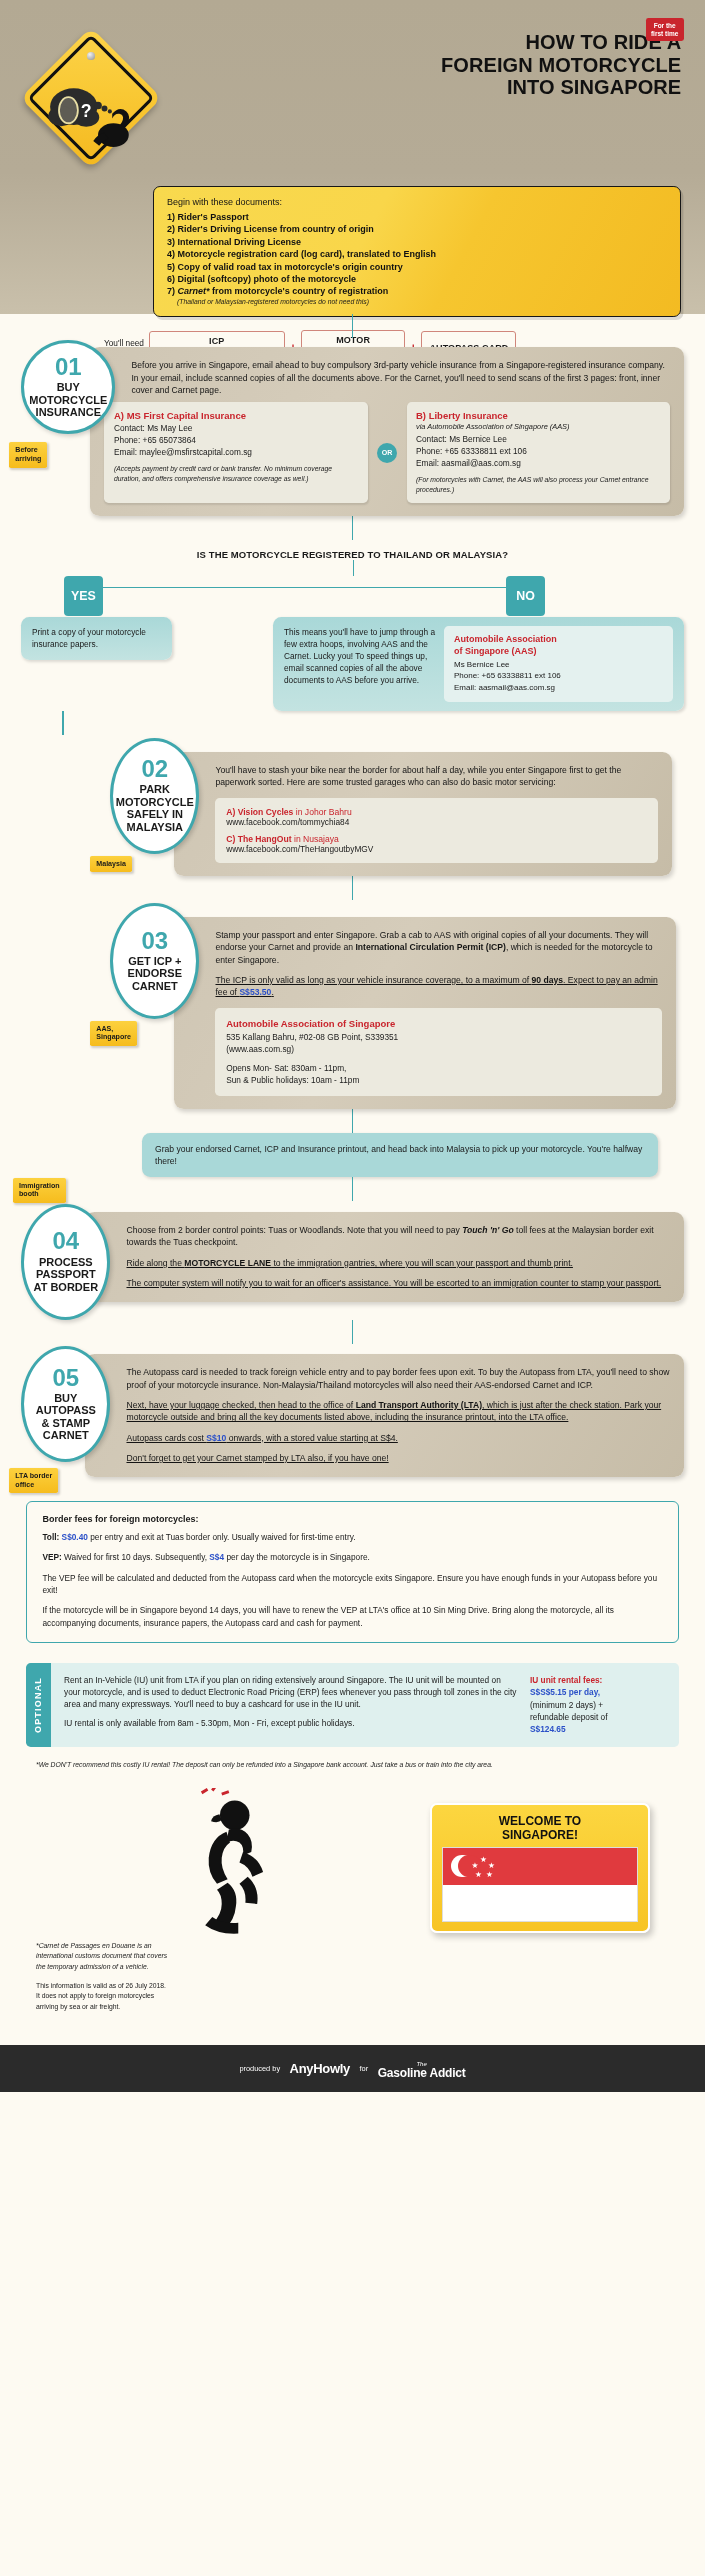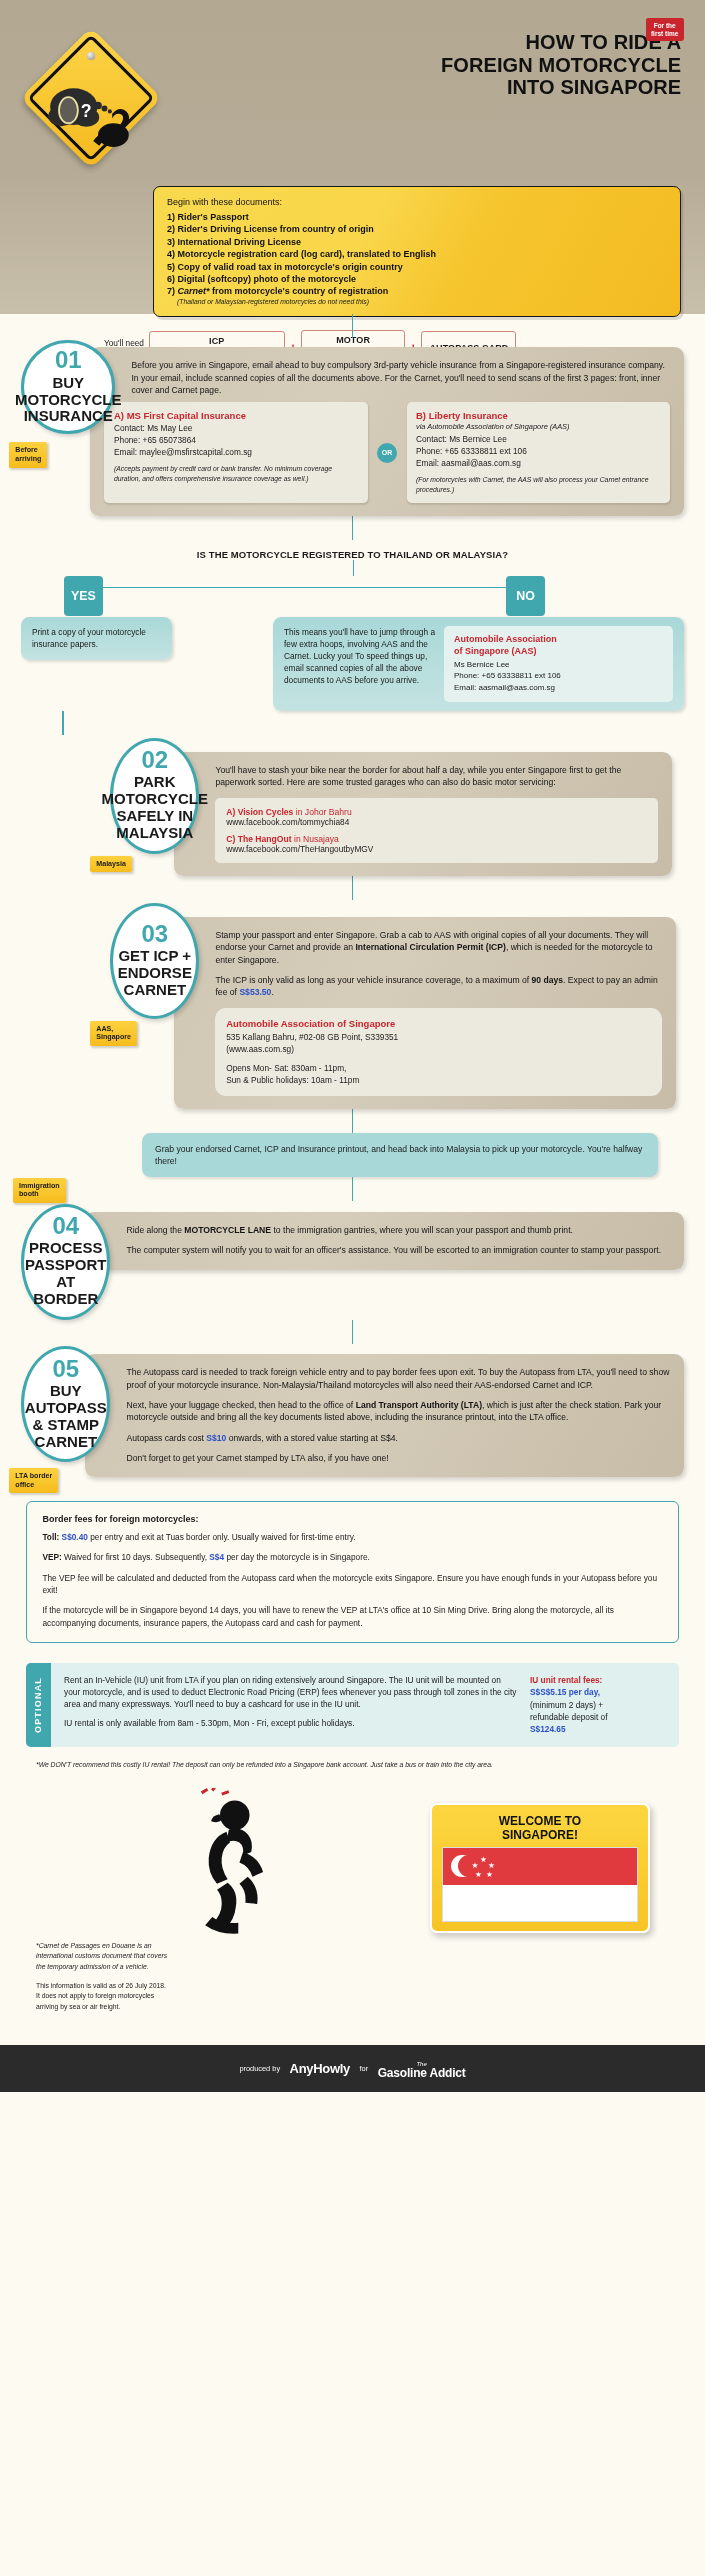--- a/index.html
+++ b/index.html
@@ -83,35 +83,35 @@
   .step-row{ display:flex; align-items:flex-start; }
   .bubble{
     width:94px; height:94px; flex:0 0 94px; border-radius:50%;
     background:#fff; border:3px solid #3fa7ad; display:flex;
     flex-direction:column; align-items:center; justify-content:center;
     text-align:center; z-index:6; position:relative;
     box-shadow:1.8px 2.4px 4.1px rgba(0,0,0,.17);
   }
   .bubble.oval{ width:89px; flex:0 0 89px; height:116px; border-radius:50%/50%; }
   .bubble .num{ font-size:24px; font-weight:bold; color:#3fa7ad; line-height:.95; }
-  .bubble .ttl{ font-size:15px; font-weight:bold; line-height:1.13; margin-top:2.4px; padding:0 3.6px;}
+  .bubble .ttl{ font-size:11px; font-weight:bold; line-height:1.13; margin-top:2.4px; padding:0 3.6px;}
   .tag{
     position:absolute; background:linear-gradient(180deg,#fcd13f,#f6bc1d);
     font-size:7.1px; font-weight:bold; line-height:1.2; padding:4.1px 6px;
     border-radius:1.8px; z-index:2; box-shadow:1.2px 1.2px 2.4px rgba(0,0,0,.18);
   }
 
   .panel{
     flex:1; background:linear-gradient(120deg,#cfc6b4 0%,#d5ccba 40%,#c6bca7 100%);
     border-radius:9.5px; padding:12px 14.2px 13px 14.2px; margin-left:-25px;
     box-shadow:1.8px 3px 4.7px rgba(0,0,0,.16); position:relative;
   }
   .panel .pad{ padding-left:27px; }
   .panel p{ font-size:8.6px; line-height:1.45; color:#141414; }
-  .panel p + p { margin-top:7.7px; }
+  .panel p + p { margin-top:7.7px;text-decoration:underline; }
 
   .subcards{ display:flex; gap:9.5px; margin-top:5px; }
   .subcard{
     flex:1; background:#eceadf; border-radius:4.7px; padding:8.3px 9.5px 9px 9.5px;
     box-shadow:0.6px 1.2px 1.8px rgba(0,0,0,.10);
   }
   .subcard h4{ font-size:9.5px; color:#c9252d; font-weight:bold; margin-bottom:1.2px; }
   .subcard .sub{ font-size:7.4px; font-style:italic; margin-bottom:1.8px; }
   .subcard .ln{ font-size:8.3px; line-height:1.45; }
   .subcard .fine{ font-size:6.8px; font-style:italic; line-height:1.4; margin-top:6px; }
@@ -442,21 +442,21 @@
             </div>
           </div>
           <div class="tag" style="left:-20px; top:118px;">
             <span>AAS,</span><br>
             <span>Singapore</span>
           </div>
         </div>
         <div class="panel" style="margin-top:14.2px; margin-right:8px;">
           <p class="pad"><span>Stamp your passport and enter Singapore. Grab a cab to AAS with original copies of all your documents. They will endorse your Carnet and provide an </span><b>International Circulation Permit (ICP)</b><span>, which is needed for the motorcycle to enter Singapore.</span></p>
           <p class="pad"><span>The ICP is only valid as long as your vehicle insurance coverage, to a maximum of </span><b>90 days</b><span>. Expect to pay an admin fee of </span><b class="blue">S$53.50</b><span>.</span></p>
-          <div class="infobox" style="margin-left:27px;border-radius:11px;">
+          <div class="infobox" style="margin-left:27px;">
             <h4>Automobile Association of Singapore</h4>
             <div class="ln">535 Kallang Bahru, #02-08 GB Point, S339351</div>
             <div class="ln">(www.aas.com.sg)</div>
             <div class="ln gap">Opens Mon- Sat: 830am - 11pm,</div>
             <div class="ln">Sun &amp; Public holidays: 10am - 11pm</div>
           </div>
         </div>
       </div>
     </div>
 
@@ -476,20 +476,21 @@
           <div class="bubble oval">
             <div class="num">04</div>
             <div class="ttl">
               <span>PROCESS</span><br>
               <span>PASSPORT</span><br>
               <span>AT BORDER</span>
             </div>
           </div>
         </div>
         <div class="panel" style="margin-top:8.3px;">
+          <p class="pad"><span>Choose from 2 border control points: Tuas or Woodlands. Note that you will need to pay </span><b style="font-style:italic">Touch 'n' Go</b><span> toll fees at the Malaysian border exit towards the Tuas checkpoint.</span></p>
           <p class="pad"><span>Ride along the </span><b>MOTORCYCLE LANE</b><span> to the immigration gantries, where you will scan your passport and thumb print.</span></p>
           <p class="pad">The computer system will notify you to wait for an officer's assistance. You will be escorted to an immigration counter to stamp your passport.</p>
         </div>
       </div>
     </div>
 
     <div class="vline tall"></div>
 
     <div class="step">
       <div class="step-row">

